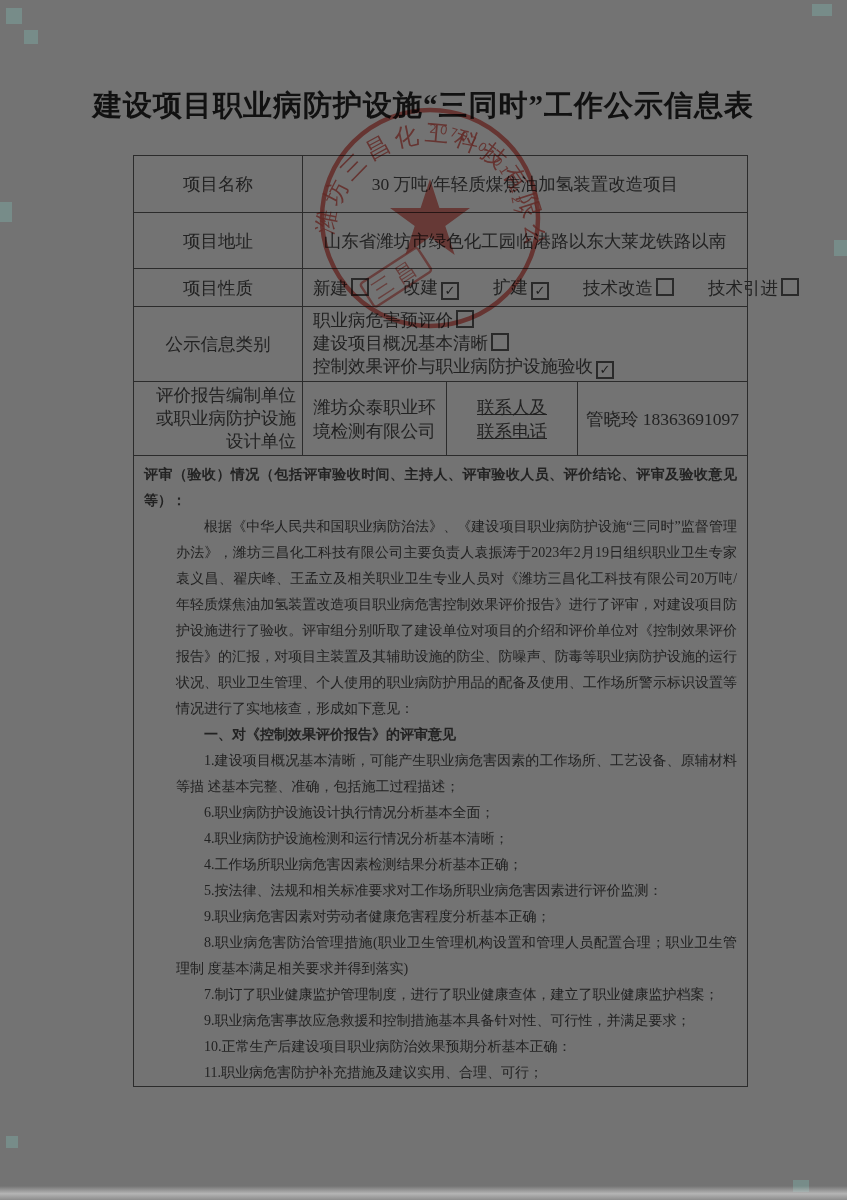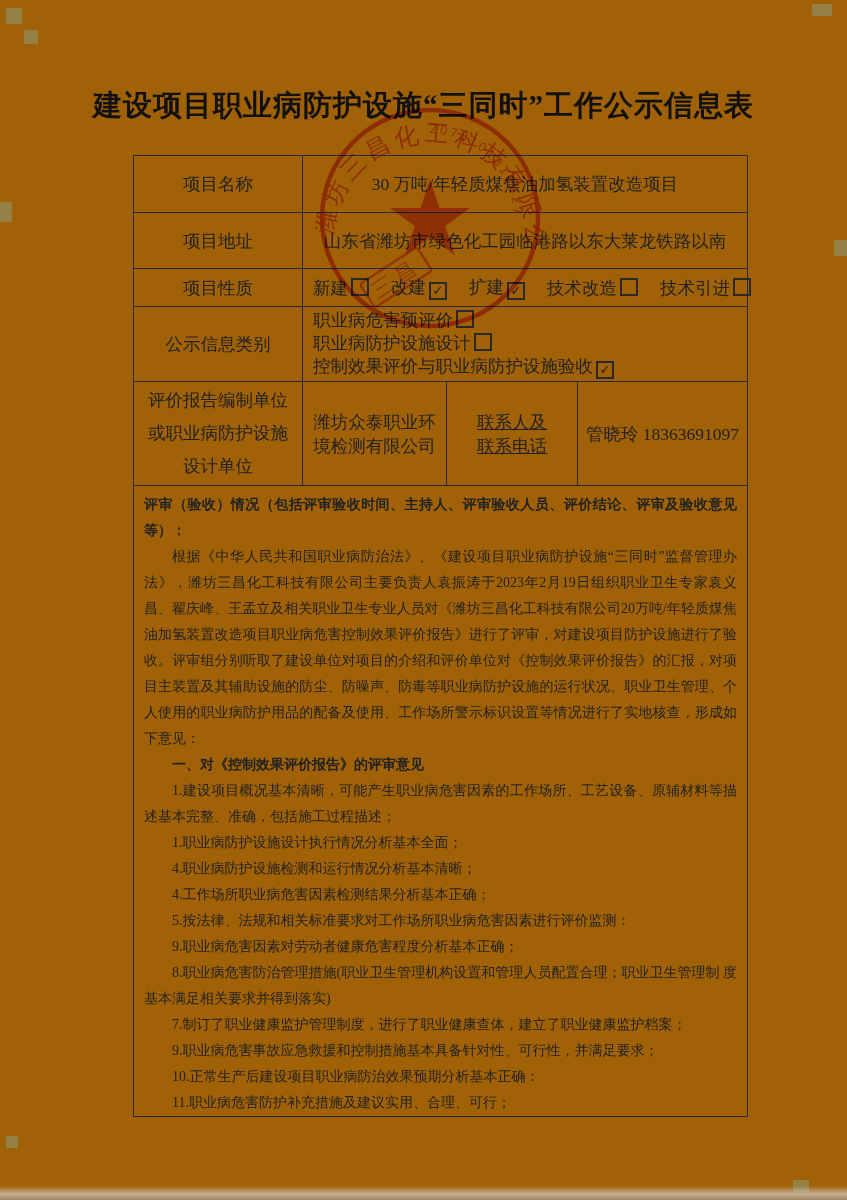--- a/index.html
+++ b/index.html
@@ -1,18 +1,18 @@
 <!DOCTYPE html>
 <html><head>
 <meta charset="utf-8">
 <style>
   html,body{margin:0;padding:0;background:#e8e8e8;}
   .page{
     position:relative;width:847px;height:1200px;margin:0 auto;
-    background:#a16207;overflow:hidden;
+    background:#737373;overflow:hidden;
     font-family:"Liberation Serif","DejaVu Serif",serif;
     color:#1f1f1f;
   }
   .doc-title{
     margin:86px 0 0 0;text-align:center;
     font-size:29px;font-weight:bold;letter-spacing:1px;color:#111;
   }
   table.info{
     position:absolute;left:133px;top:155px;width:614px;
     border-collapse:collapse;table-layout:fixed;
@@ -20,32 +20,32 @@
   table.info td,table.info th{
     border:1.6px solid #2b2b2b;font-weight:normal;
     font-size:17.5px;padding:2px 6px;color:#222;
   }
   .c1{width:169px}.c2{width:144px}.c3{width:131px}.c4{width:170px}
   .r1{height:57px}.r2{height:56px}.r3{height:38px}.r4{height:37px}
   .r5{height:70px}.r6{height:72px}.r7{height:620px}
   .lab{text-align:center;}
   .cen{text-align:center;}
   .pre{white-space:pre-line;text-decoration:underline;}
-  .opts{display:flex;gap:22px;padding-left:4px;align-items:center;}
+  .opts{display:flex;gap:34px;padding-left:4px;align-items:center;}
   .opt{white-space:nowrap;}
   .cb{
     display:inline-block;width:14px;height:14px;border:2px solid #2a2a2a;
     margin-left:3px;vertical-align:-2px;text-align:center;line-height:13px;
     font-size:13px;font-weight:bold;font-family:"DejaVu Sans",sans-serif;color:#1c1c1c;
   }
   .vlist div{line-height:23px;padding-left:4px;}
   .bigcell{vertical-align:top;padding:6px 10px 0 10px !important;}
   .bigcell p{margin:0;line-height:26px;text-align:justify;font-size:14px;}
   .bigcell p.head{font-weight:bold;}
-  .bigcell p.ind{text-indent:2em;}
+  .bigcell p.ind{text-indent:2em;margin-left:32px;}
   
   .seal{
     position:absolute;left:315px;top:103px;width:230px;height:230px;
     mix-blend-mode:multiply;opacity:.88;pointer-events:none;
   }
   
   .art{position:absolute;background:#7fb5ad;opacity:.38;}
   .bottom-shade{
     position:absolute;left:0;bottom:0;width:100%;height:14px;
     background:linear-gradient(to top,#9a9a9a 0%,#d8d8d8 45%,rgba(255,255,255,0) 100%);
@@ -98,41 +98,41 @@
         </div>
       </td>
     </tr>
 
 
     <tr class="r5">
       <th class="lab">公示信息类别</th>
       <td colspan="3">
         <div class="vlist">
           <div><span>职业病危害预评价</span><span class="cb"></span></div>
-          <div><span>职业病防护设施设计</span><span class="cb"></span></div>
+          <div><span>建设项目概况基本清晰</span><span class="cb"></span></div>
           <div><span>控制效果评价与职业病防护设施验收</span><span class="cb">✓</span></div>
         </div>
       </td>
     </tr>
 
     <tr class="r6">
-      <th class="lab" style="line-height:33px;">评价报告编制单位或职业病防护设施设计单位</th>
+      <th class="lab" style="line-height:23px;text-align:right;">评价报告编制单位或职业病防护设施设计单位</th>
       <td class="cen" style="line-height:24px;">潍坊众泰职业环境检测有限公司</td>
       <td class="cen pre" style="line-height:24px;">联系人及
 联系电话</td>
       <td class="cen">管晓玲 18363691097</td>
     </tr>
 
     <tr class="r7">
       <td colspan="4" class="bigcell">
         <p class="head">评审（验收）情况（包括评审验收时间、主持人、评审验收人员、评价结论、评审及验收意见等）：</p>
         <p class="ind">根据《中华人民共和国职业病防治法》、《建设项目职业病防护设施“三同时”监督管理办法》，潍坊三昌化工科技有限公司主要负责人袁振涛于2023年2月19日组织职业卫生专家袁义昌、翟庆峰、王孟立及相关职业卫生专业人员对《潍坊三昌化工科技有限公司20万吨/年轻质煤焦油加氢装置改造项目职业病危害控制效果评价报告》进行了评审，对建设项目防护设施进行了验收。评审组分别听取了建设单位对项目的介绍和评价单位对《控制效果评价报告》的汇报，对项目主装置及其辅助设施的防尘、防噪声、防毒等职业病防护设施的运行状况、职业卫生管理、个人使用的职业病防护用品的配备及使用、工作场所警示标识设置等情况进行了实地核查，形成如下意见：</p>
         <p class="ind head">一、对《控制效果评价报告》的评审意见</p>
         <p class="ind">1.建设项目概况基本清晰，可能产生职业病危害因素的工作场所、工艺设备、原辅材料等描 述基本完整、准确，包括施工过程描述；</p>
-        <p class="ind">1.职业病防护设施设计执行情况分析基本全面；</p>
+        <p class="ind">6.职业病防护设施设计执行情况分析基本全面；</p>
         <p class="ind">4.职业病防护设施检测和运行情况分析基本清晰；</p>
         <p class="ind">4.工作场所职业病危害因素检测结果分析基本正确；</p>
         <p class="ind">5.按法律、法规和相关标准要求对工作场所职业病危害因素进行评价监测：</p>
         <p class="ind">9.职业病危害因素对劳动者健康危害程度分析基本正确；</p>
         <p class="ind">8.职业病危害防治管理措施(职业卫生管理机构设置和管理人员配置合理；职业卫生管理制 度基本满足相关要求并得到落实)</p>
         <p class="ind">7.制订了职业健康监护管理制度，进行了职业健康查体，建立了职业健康监护档案；</p>
         <p class="ind">9.职业病危害事故应急救援和控制措施基本具备针对性、可行性，并满足要求；</p>
         <p class="ind">10.正常生产后建设项目职业病防治效果预期分析基本正确：</p>
         <p class="ind">11.职业病危害防护补充措施及建议实用、合理、可行；</p>
 

